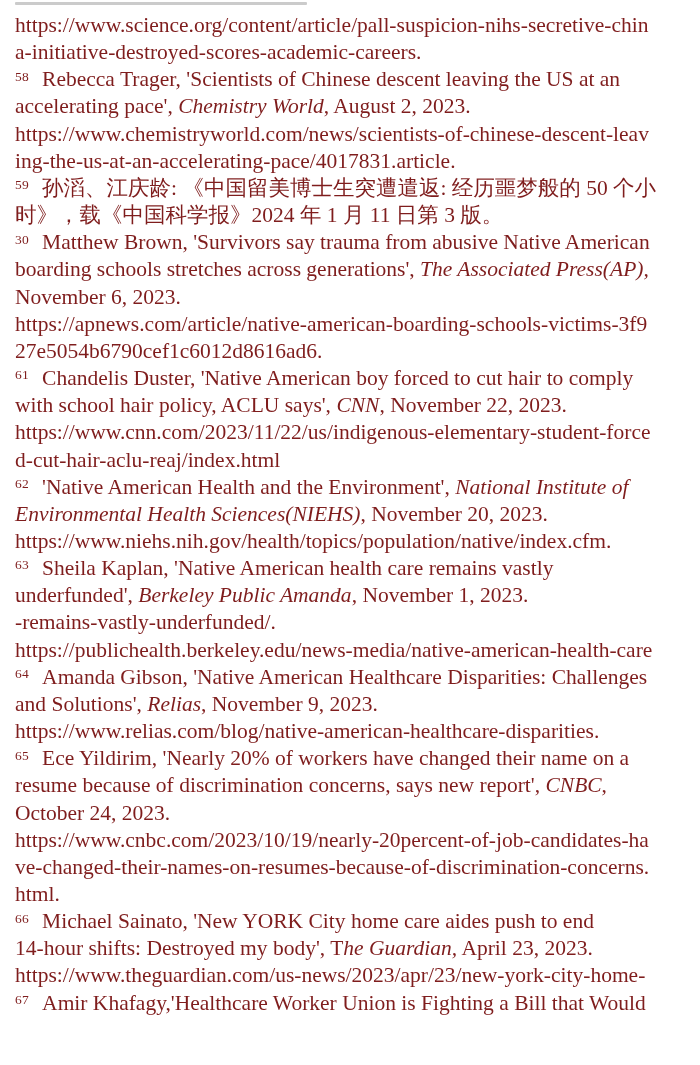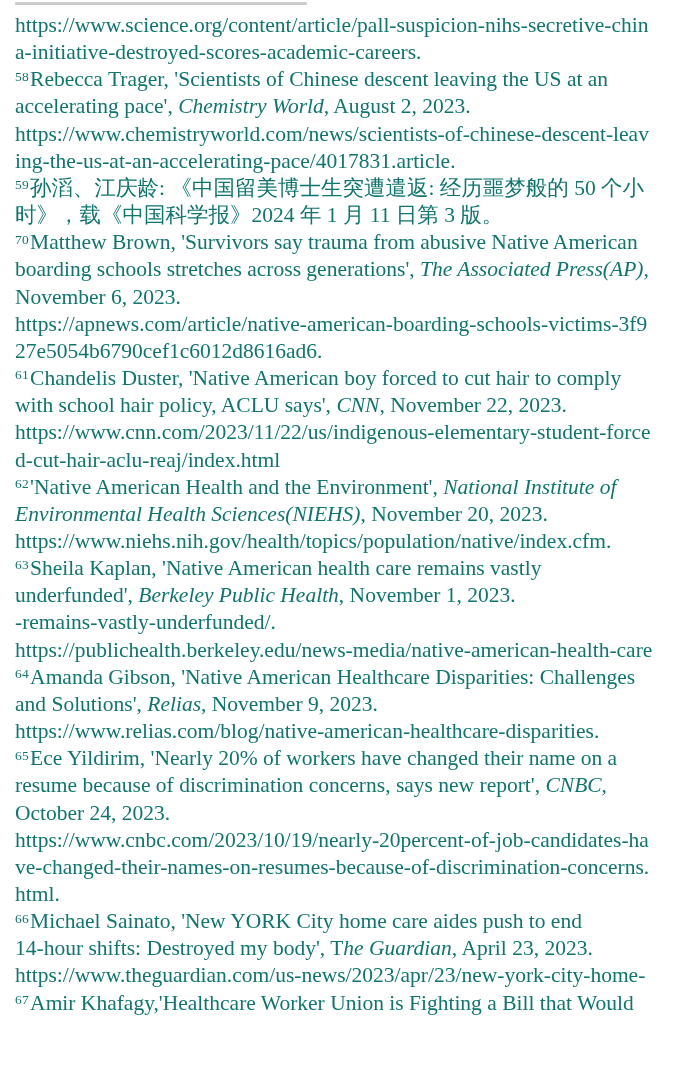--- a/index.html
+++ b/index.html
@@ -8,38 +8,38 @@
     padding: 0;
     background: #ffffff;
   }
   .page {
     position: relative;
     width: 700px;
     height: 1065px;
     box-sizing: border-box;
     overflow: hidden;
     background: #ffffff;
-    color: #0f766e;
+    color: #7f1d1d;
     padding: 12px 20px 0 15px;
     font-family: "Liberation Serif", "DejaVu Serif", serif;
   }
   .line {
     white-space: pre;
     font-size: 21.5px;
     line-height: 27.15px;
   }
   .line em {
     font-style: italic;
     text-align: center;
   }
   sup.fn {
     font-size: 13.5px;
     line-height: 0;
     vertical-align: 0.42em;
-    margin-right: 1px;
+    margin-right: 13px;
     letter-spacing: 0.3px;
   }
   
   .top-clip {
     position: absolute;
     top: 2px;
     left: 15px;
     width: 292px;
     height: 3px;
     background: #cbcbcb;
@@ -53,34 +53,34 @@
   <div class="top-clip"></div>
   <div id="endnotes-body">
       <div class="line"><span>https://www.science.org/content/article/pall-suspicion-nihs-secretive-chin</span></div>
       <div class="line"><span>a-initiative-destroyed-scores-academic-careers.</span></div>
       <div class="line"><sup class="fn">58</sup><span>Rebecca Trager, 'Scientists of Chinese descent leaving the US at an</span></div>
       <div class="line"><span>accelerating pace', </span><em>Chemistry World</em><span>, August 2, 2023.</span></div>
       <div class="line"><span>https://www.chemistryworld.com/news/scientists-of-chinese-descent-leav</span></div>
       <div class="line"><span>ing-the-us-at-an-accelerating-pace/4017831.article.</span></div>
       <div class="line"><sup class="fn">59</sup><span>孙滔、江庆龄: 《中国留美博士生突遭遣返: 经历噩梦般的 50 个小</span></div>
       <div class="line"><span>时》，载《中国科学报》2024 年 1 月 11 日第 3 版。</span></div>
-      <div class="line"><sup class="fn">70</sup><span>Matthew Brown, 'Survivors say trauma from abusive Native American</span></div>
+      <div class="line"><sup class="fn">30</sup><span>Matthew Brown, 'Survivors say trauma from abusive Native American</span></div>
       <div class="line"><span>boarding schools stretches across generations', </span><em>The Associated Press(AP),</em></div>
       <div class="line"><span>November 6, 2023.</span></div>
       <div class="line"><span>https://apnews.com/article/native-american-boarding-schools-victims-3f9</span></div>
       <div class="line"><span>27e5054b6790cef1c6012d8616ad6.</span></div>
       <div class="line"><sup class="fn">61</sup><span>Chandelis Duster, 'Native American boy forced to cut hair to comply</span></div>
       <div class="line"><span>with school hair policy, ACLU says', </span><em>CNN</em><span>, November 22, 2023.</span></div>
       <div class="line"><span>https://www.cnn.com/2023/11/22/us/indigenous-elementary-student-force</span></div>
       <div class="line"><span>d-cut-hair-aclu-reaj/index.html</span></div>
       <div class="line"><sup class="fn">62</sup><span>'Native American Health and the Environment', </span><em>National Institute of</em></div>
       <div class="line"><em>Environmental Health Sciences(NIEHS)</em><span>, November 20, 2023.</span></div>
       <div class="line"><span>https://www.niehs.nih.gov/health/topics/population/native/index.cfm.</span></div>
       <div class="line"><sup class="fn">63</sup><span>Sheila Kaplan, 'Native American health care remains vastly</span></div>
-      <div class="line"><span>underfunded', </span><em>Berkeley Public Health</em><span>, November 1, 2023.</span></div>
+      <div class="line"><span>underfunded', </span><em>Berkeley Public Amanda</em><span>, November 1, 2023.</span></div>
       <div class="line"><span>-remains-vastly-underfunded/.</span></div>
       <div class="line"><span>https://publichealth.berkeley.edu/news-media/native-american-health-care</span></div>
       <div class="line"><sup class="fn">64</sup><span>Amanda Gibson, 'Native American Healthcare Disparities: Challenges</span></div>
       <div class="line"><span>and Solutions', </span><em>Relias</em><span>, November 9, 2023.</span></div>
       <div class="line"><span>https://www.relias.com/blog/native-american-healthcare-disparities.</span></div>
       <div class="line"><sup class="fn">65</sup><span>Ece Yildirim, 'Nearly 20% of workers have changed their name on a</span></div>
       <div class="line"><span>resume because of discrimination concerns, says new report', </span><em>CNBC</em><span>,</span></div>
       <div class="line"><span>October 24, 2023.</span></div>
       <div class="line"><span>https://www.cnbc.com/2023/10/19/nearly-20percent-of-job-candidates-ha</span></div>
       <div class="line"><span>ve-changed-their-names-on-resumes-because-of-discrimination-concerns.</span></div>

